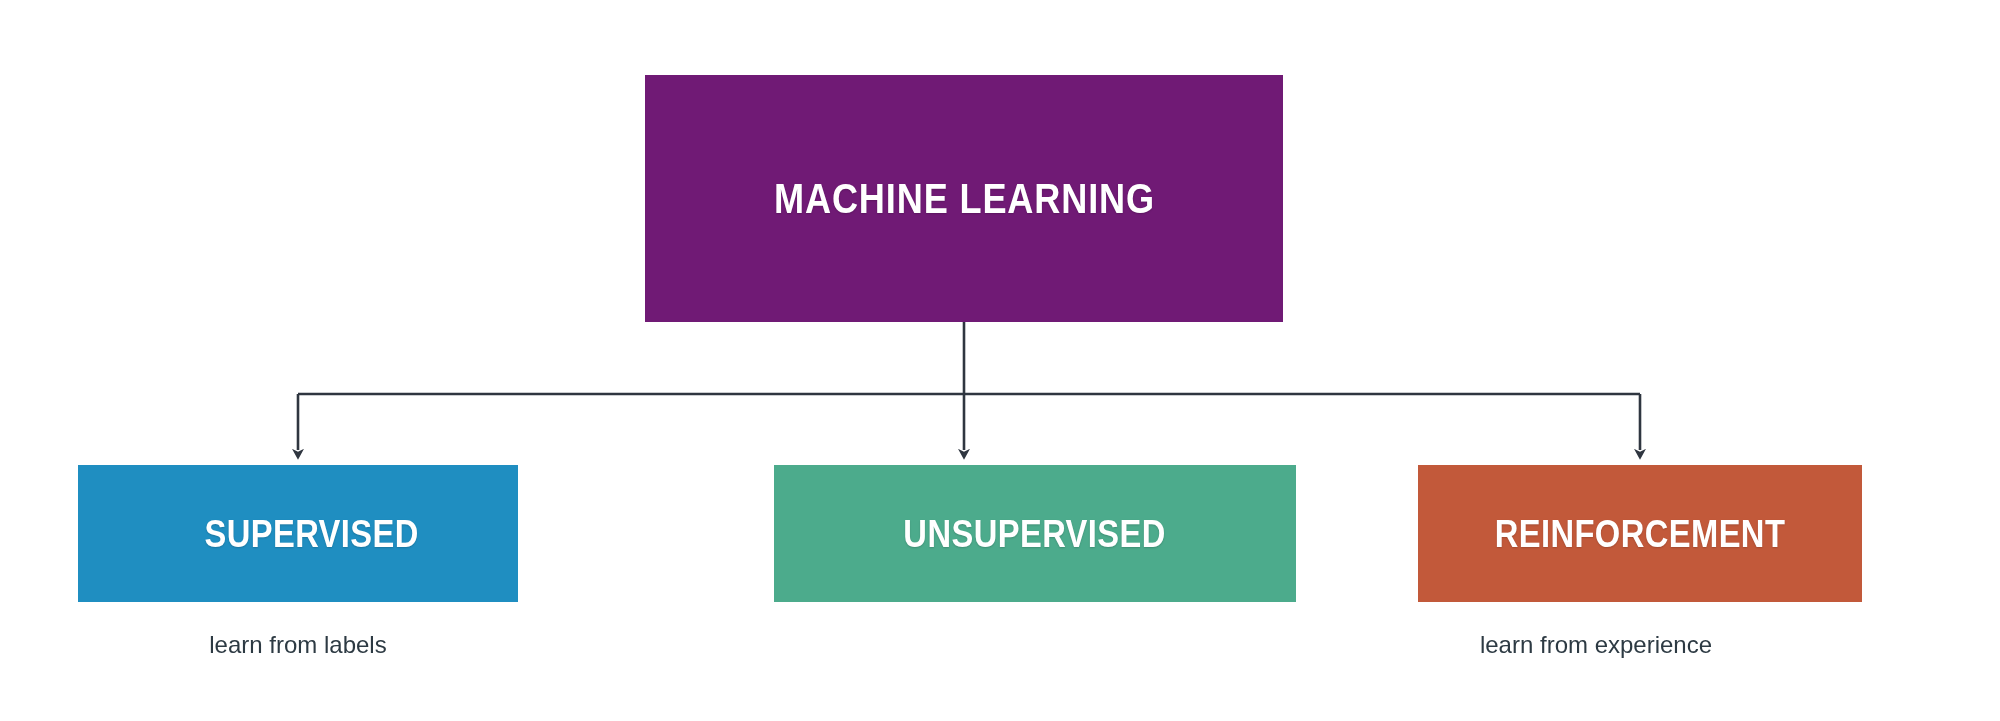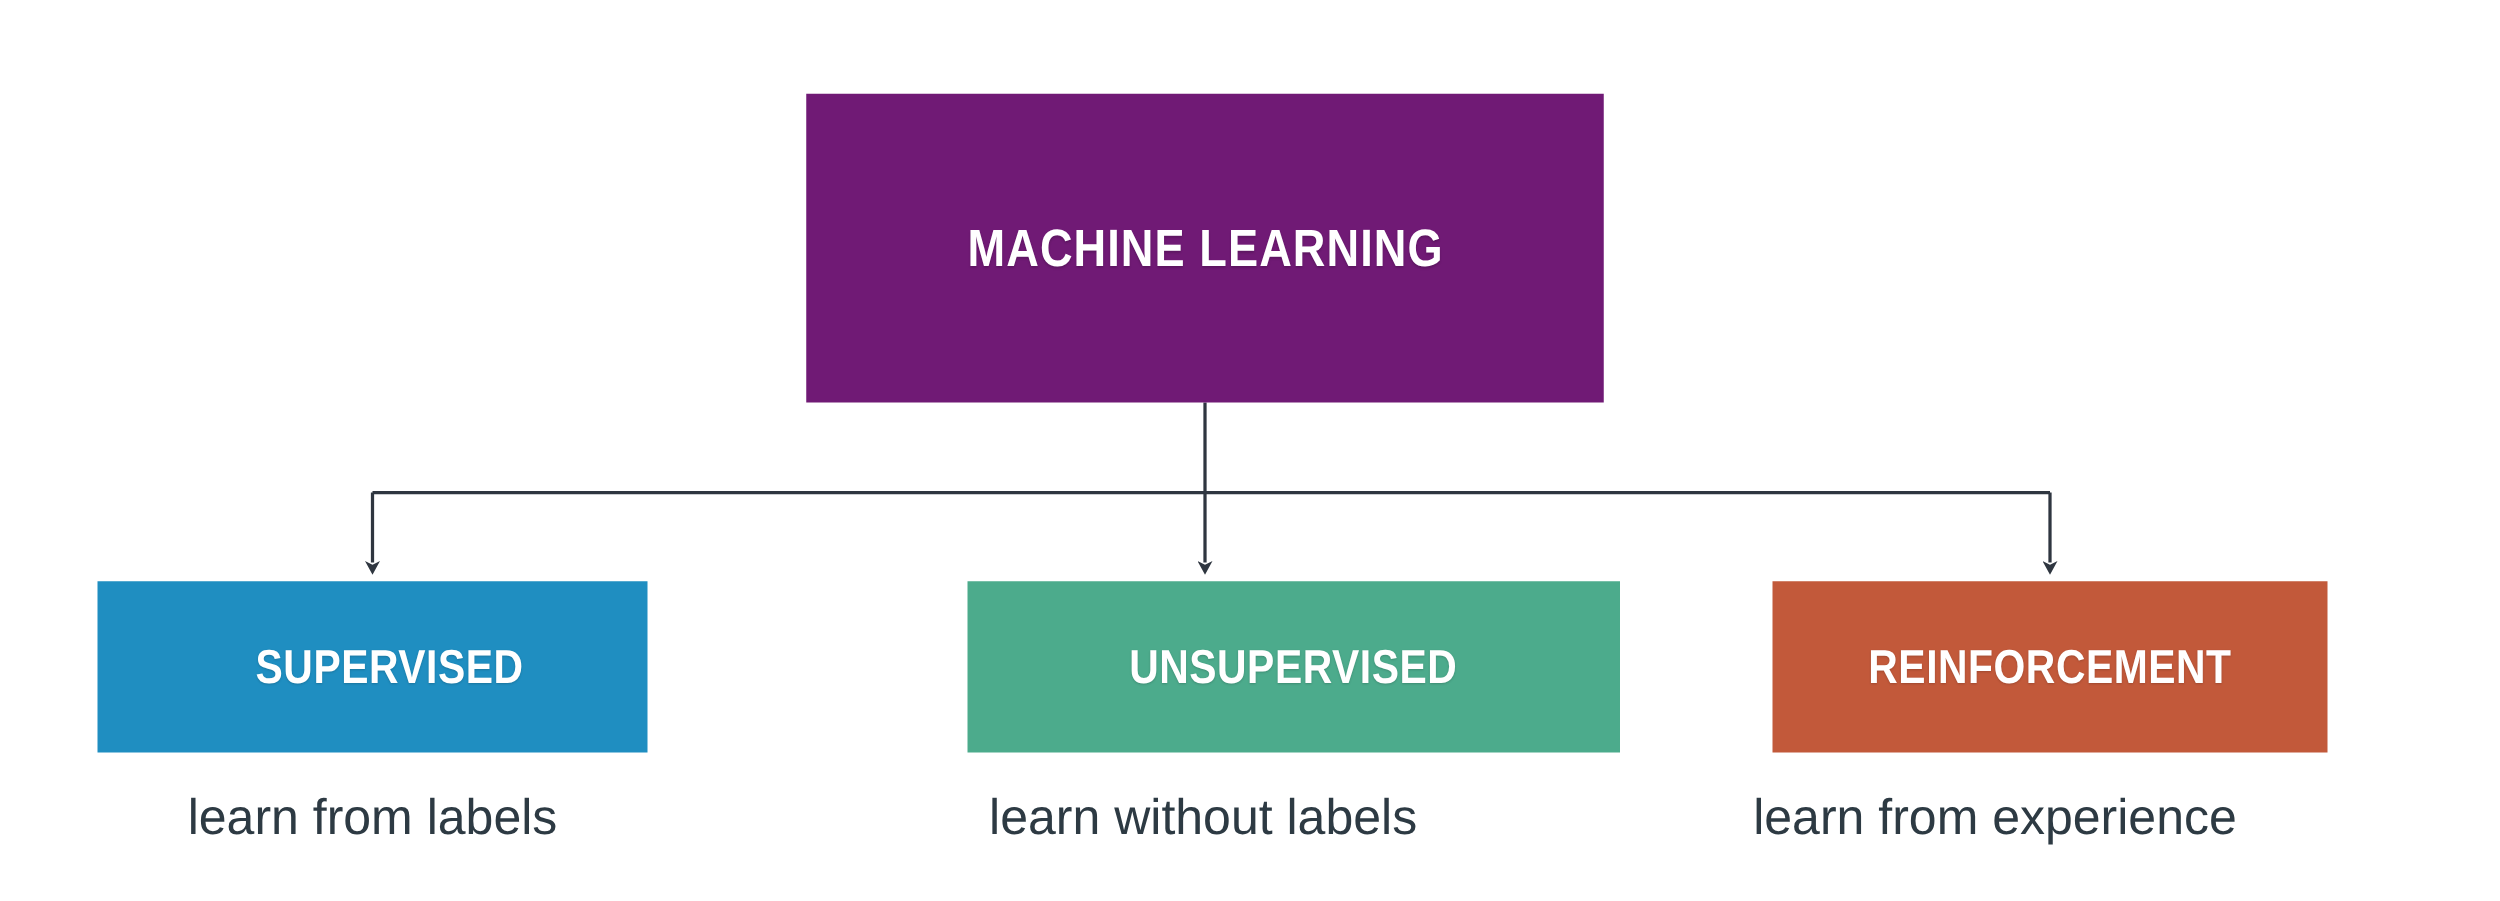--- a/index.html
+++ b/index.html
@@ -84,21 +84,21 @@
     height: 137px;
     background: #c2593a;
     justify-content: center;
   }
   .caption {
     position: absolute;
     top: 632px;
     text-align: center;
     color: #2d3a43;
     font-family: "Liberation Sans", sans-serif;
-    font-size: 40px;
+    font-size: 24px;
     font-weight: normal;
     line-height: 1.1;
     white-space: nowrap;
   }
   #caption-0 { left: 78px; width: 440px; }
   #caption-1 { left: 742px; width: 441px; }
   #caption-2 { left: 1374px; width: 444px; }
 </style>
 </head>
 <body>
@@ -133,16 +133,15 @@
 
   <div class="node leaf-node" id="leaf-node-1">
     <span class="node-label">UNSUPERVISED</span>
   </div>
 
   <div class="node leaf-node" id="leaf-node-2">
     <span class="node-label">REINFORCEMENT</span>
   </div>
 
   <div class="caption" id="caption-0">learn from labels</div>
-  <div class="caption" id="caption-1">learn without labels</div>
   <div class="caption" id="caption-2">learn from experience</div>
 
 </div>
 
 </body></html>

